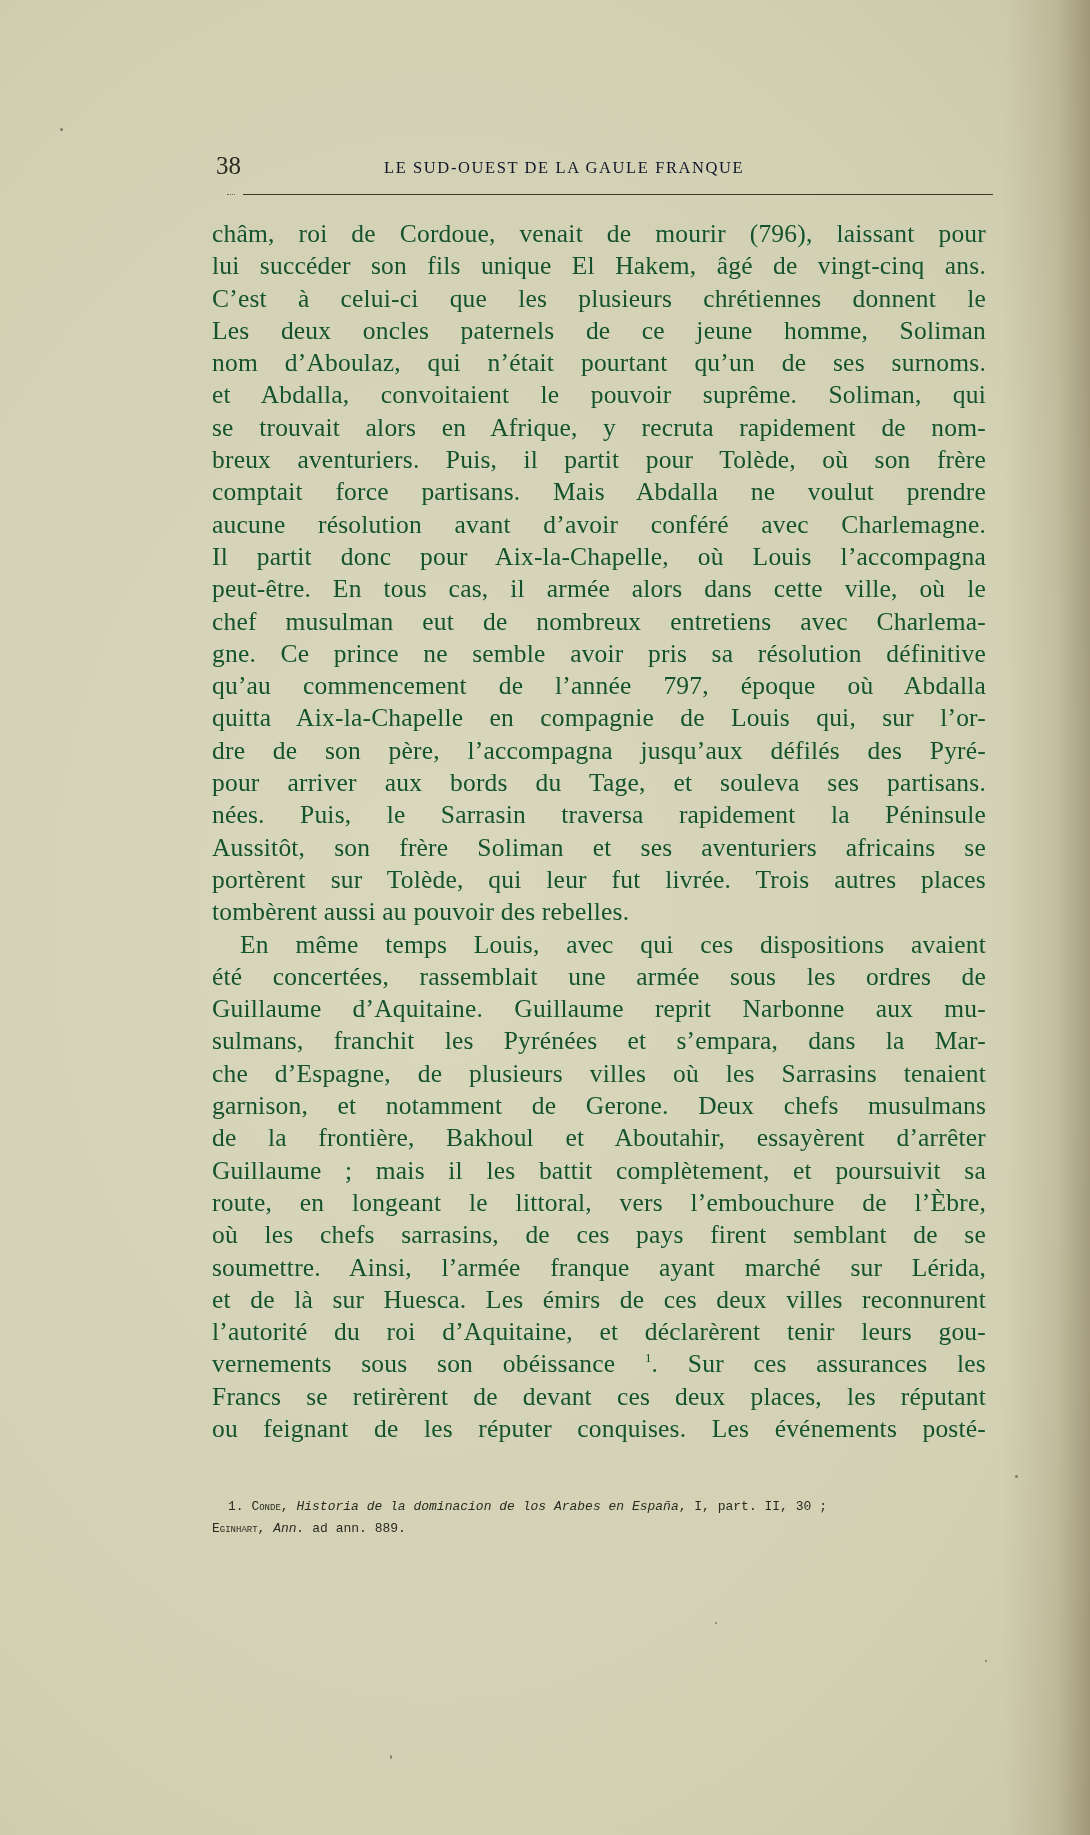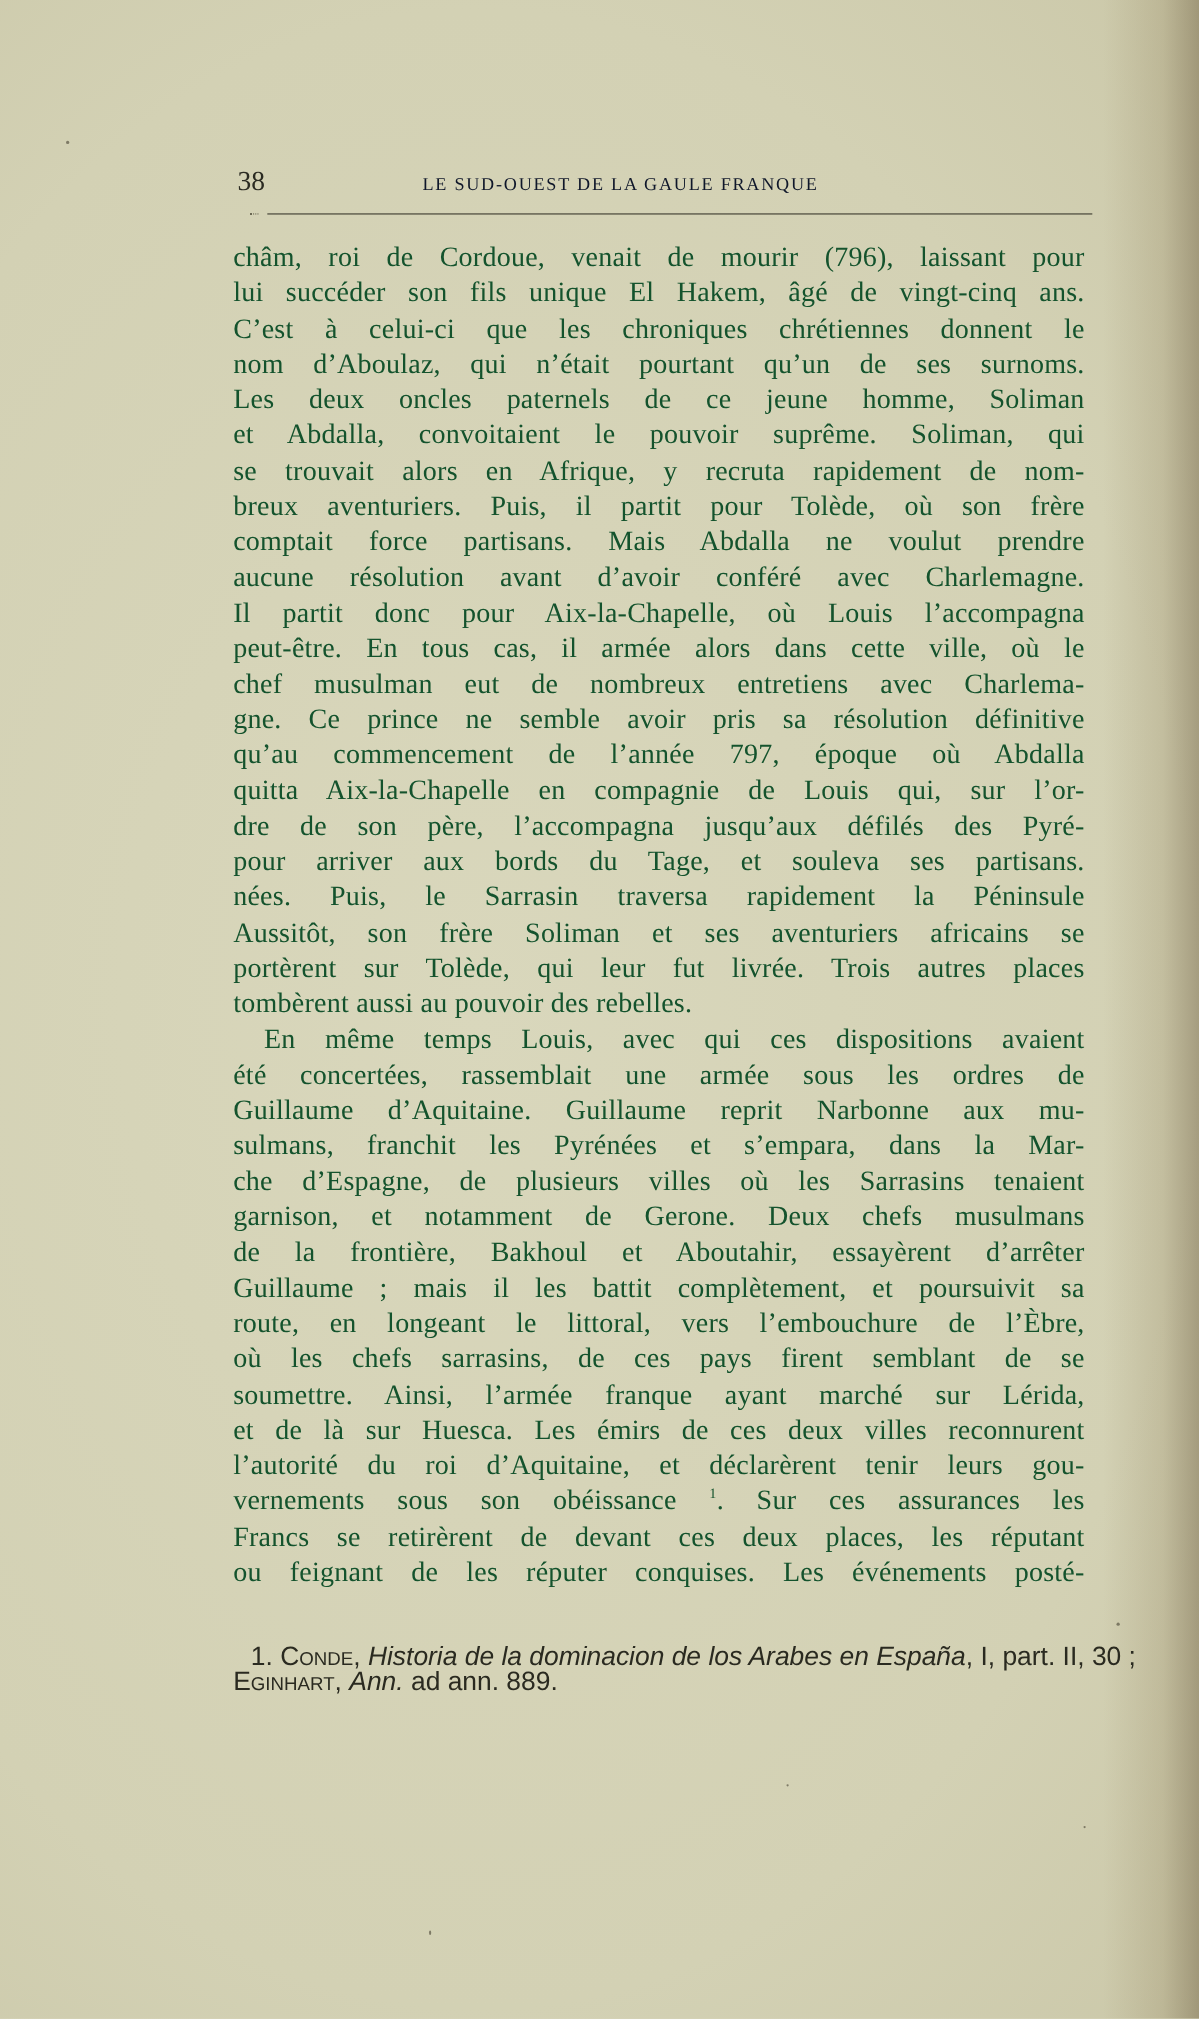--- a/index.html
+++ b/index.html
@@ -92,22 +92,22 @@
     sup.fn-ref {
       font-size: 13px;
       vertical-align: 10px;
       line-height: 0;
     }
     .footnotes {
       position: absolute;
       left: 212px;
       top: 1496px;
       width: 770px;
-      font-family: Liberation Sans, sans-serif;
-      font-size: 24px;
+      font-family: Liberation Mono, monospace;
+      font-size: 13px;
       line-height: 22px;
       color: #2a2a20;
     }
     .fn-line {
       display: block;
       white-space: nowrap;
     }
     .fn-line.first {
       padding-left: 16px;
     }
@@ -136,23 +136,23 @@
     <span class="running-title">LE SUD-OUEST DE LA GAULE FRANQUE</span>
   </div>
   <div class="header-rule-short"></div>
   <div class="header-rule"></div>
 
   <div class="body-text">
 
     <div>
       <span class="line">châm, roi de Cordoue, venait de mourir (796), laissant pour</span>
       <span class="line">lui succéder son fils unique El Hakem, âgé de vingt-cinq ans.</span>
-      <span class="line">C’est à celui-ci que les chroniques chrétiennes donnent le</span>
+      <span class="line">C’est à celui-ci que les plusieurs chrétiennes donnent le</span>
+      <span class="line">Les deux oncles paternels de ce jeune homme, Soliman</span>
       <span class="line">nom d’Aboulaz, qui n’était pourtant qu’un de ses surnoms.</span>
-      <span class="line">Les deux oncles paternels de ce jeune homme, Soliman</span>
       <span class="line">et Abdalla, convoitaient le pouvoir suprême. Soliman, qui</span>
       <span class="line">se trouvait alors en Afrique, y recruta rapidement de nom-</span>
       <span class="line">breux aventuriers. Puis, il partit pour Tolède, où son frère</span>
       <span class="line">comptait force partisans. Mais Abdalla ne voulut prendre</span>
       <span class="line">aucune résolution avant d’avoir conféré avec Charlemagne.</span>
       <span class="line">Il partit donc pour Aix-la-Chapelle, où Louis l’accompagna</span>
       <span class="line">peut-être. En tous cas, il armée alors dans cette ville, où le</span>
       <span class="line">chef musulman eut de nombreux entretiens avec Charlema-</span>
       <span class="line">gne. Ce prince ne semble avoir pris sa résolution définitive</span>
       <span class="line">qu’au commencement de l’année 797, époque où Abdalla</span>

